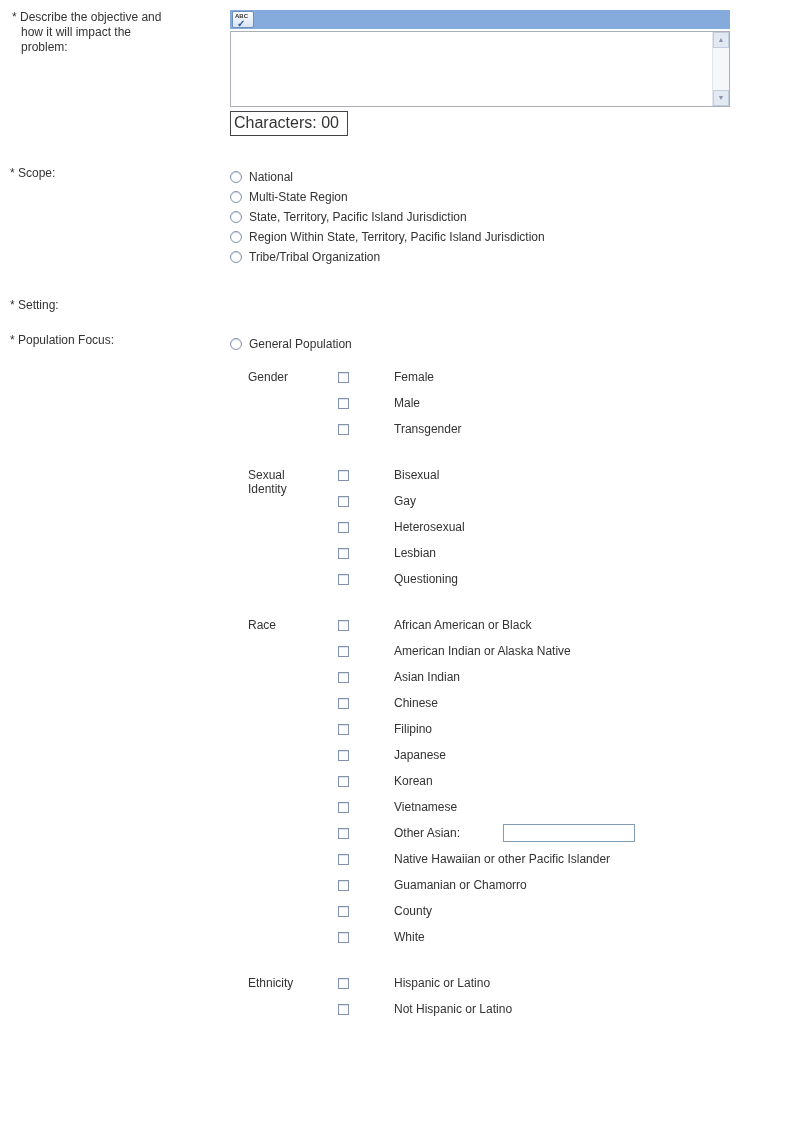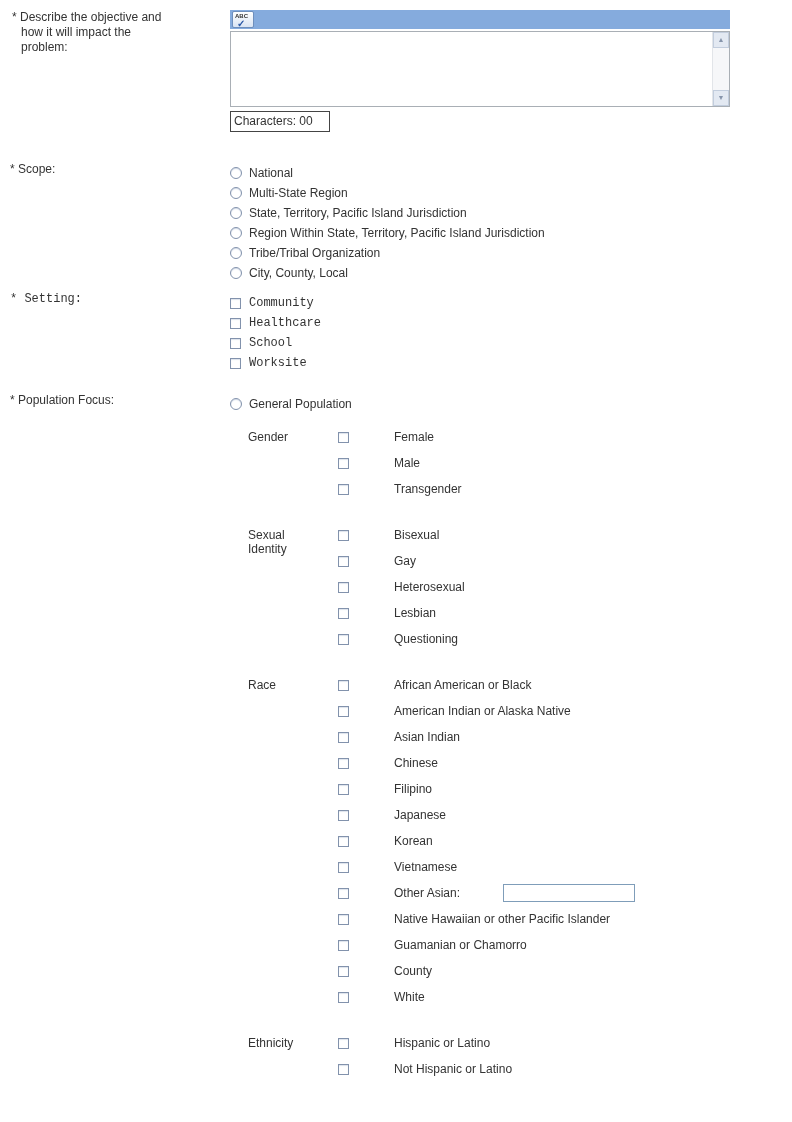--- a/index.html
+++ b/index.html
@@ -11,21 +11,21 @@
     position:relative;
   }
   .page { width:749px; }
 
   .section { display:flex; align-items:flex-start; }
   .label-col { width:230px; padding-left:10px; flex:none; line-height:15px; }
   .wrap-label { padding-left:21px; padding-right:58px; text-indent:-9px; }
 
   .sec-objective { margin-top:10px; }
   .sec-scope    { margin-top:30px; }
-  .sec-setting  { margin-top:9px;font-family:Liberation Mono, monospace; }
+  .sec-setting  { margin-top:31px; }
   .sec-popfocus { margin-top:20px; }
 
   
   .editor { width:500px; }
   .toolbar { height:19px; background:#85abdd; padding:1px 2px; display:flex; align-items:center; }
   .spell-btn {
     width:22px; height:17px; position:relative; cursor:pointer;
     background:linear-gradient(#ffffff,#d9e4f3);
     border:1px solid #6e8fbd; border-radius:2px;
   }
@@ -49,21 +49,21 @@
     position:absolute; left:0; right:0; height:16px;
     background:#e3e9f2; border:1px solid #c2cddd;
     color:#8795ab; font-size:7px; line-height:14px; text-align:center;
     cursor:pointer;
   }
   .sb.up { top:0; }
   .sb.down { bottom:0; }
   .char-box {
     margin-top:4px; display:inline-block;
     border:1px solid #444; background:#fff;
-    padding:2px 8px 3px 3px; min-width:100px; font-size:12px;
+    padding:2px 8px 3px 3px; min-width:100px; font-size:16px;
   }
 
   
   .options { padding-top:1px; }
   .opt-row { display:flex; align-items:center; height:20px; }
   .opt-label { white-space:nowrap; }
   .radio {
     width:12px; height:12px; flex:none;
     border:1px solid #8292ac; border-radius:50%;
     background:#fff; margin-right:7px;
@@ -135,47 +135,25 @@
           <span class="opt-label">State, Territory, Pacific Island Jurisdiction</span>
         </div>
         <div class="opt-row">
           <span class="radio"></span>
           <span class="opt-label">Region Within State, Territory, Pacific Island Jurisdiction</span>
         </div>
         <div class="opt-row">
           <span class="radio"></span>
           <span class="opt-label">Tribe/Tribal Organization</span>
         </div>
-        <div class="opt-row">
-          <span class="radio"></span>
-          <span class="opt-label">City, County, Local</span>
-        </div>
       </div>
   </div>
 
   <div class="section sec-setting">
     <div class="label-col">* Setting:</div>
-    <div class="options" id="setting-options">
-        <div class="opt-row">
-          <span class="checkbox"></span>
-          <span class="opt-label">Community</span>
-        </div>
-        <div class="opt-row">
-          <span class="checkbox"></span>
-          <span class="opt-label">Healthcare</span>
-        </div>
-        <div class="opt-row">
-          <span class="checkbox"></span>
-          <span class="opt-label">School</span>
-        </div>
-        <div class="opt-row">
-          <span class="checkbox"></span>
-          <span class="opt-label">Worksite</span>
-        </div>
-      </div>
   </div>
 
   <div class="section sec-popfocus">
     <div class="label-col">* Population Focus:</div>
     <div class="options">
       <div id="popfocus-options">
           <div class="opt-row">
             <span class="radio"></span>
             <span class="opt-label">General Population</span>
           </div>

